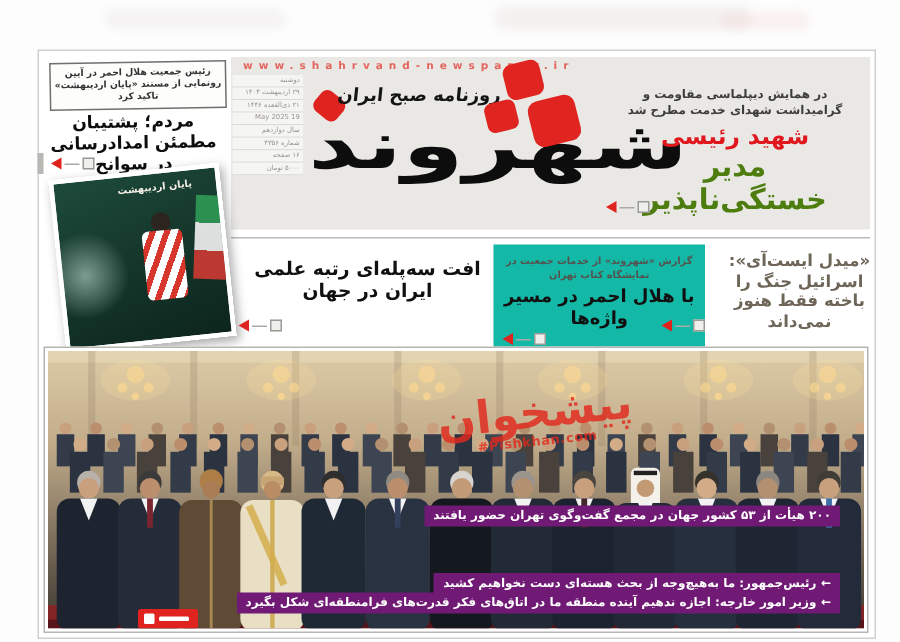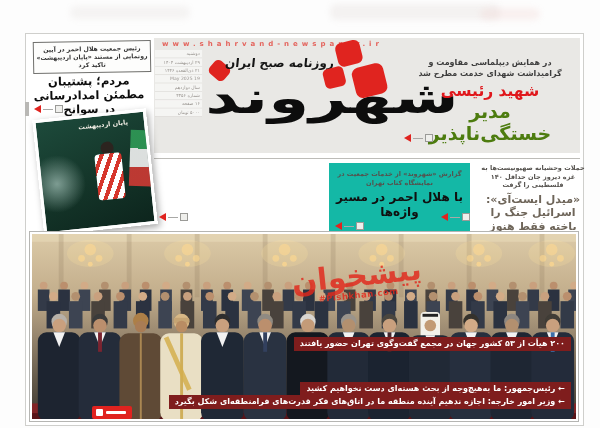--- a/index.html
+++ b/index.html
@@ -60,21 +60,21 @@
   #miniphoto .head{position:absolute;left:62px;top:26px;width:13px;height:13px;border-radius:50%;background:#2c241f;}
   #miniphoto .vest{position:absolute;left:55px;top:38px;width:27px;height:46px;border-radius:4px;
              background:repeating-linear-gradient(115deg,#fff 0 5px,#d6362c 5px 9px);}
   #miniphoto .flag{position:absolute;right:-4px;top:18px;width:22px;height:56px;transform:rotate(8deg);
              background:linear-gradient(#2f9a56 0 33%,#f2f2f2 33% 66%,#cf3a34 66% 100%);opacity:.9;}
   
   #photo{position:absolute;left:3px;top:197px;width:550px;height:191px;background:#fff;
          border:1px solid #b5b5b2;box-sizing:border-box;padding:2px;}
   #photo-inner{position:relative;width:100%;height:100%;overflow:hidden;}
   #crowd{position:absolute;left:0;top:0;width:100%;height:100%;}
-  .bar{position:absolute;right:5px;background:#7f1d1d;color:#fff;direction:rtl;white-space:nowrap;}
+  .bar{position:absolute;right:16px;background:#701a75;color:#fff;direction:rtl;white-space:nowrap;}
   #cap{top:103px;font-size:8px;font-weight:bold;padding:2px 6px 3px;line-height:9px;}
   #bigttl{top:116px;font-size:21.5px;font-weight:900;padding:2px 8px 5px;line-height:24px;letter-spacing:-.5px;}
   .bullet{font-size:8px;font-weight:bold;padding:2px 6px 3px;line-height:9px;}
   #b1{top:148px;} #b2{top:161px;}
   .arr{color:#fff;font-weight:900;margin-left:3px;}
   #wm{position:absolute;left:245px;top:26px;width:160px;text-align:center;transform:rotate(-6deg);
       color:#e2281c;opacity:.82;pointer-events:auto;}
   #wm .w1{font-size:30px;font-weight:900;line-height:32px;}
   #wm .w2{font-size:8.5px;font-weight:bold;letter-spacing:.5px;margin-top:-2px;}
   #badge{position:absolute;left:60px;top:172px;width:40px;height:13px;background:#e0231f;border-radius:2px;}
@@ -143,39 +143,39 @@
 
     <div id="miniphoto">
       <div class="ptitle">پایان اردیبهشت</div>
       <div class="glow"></div>
       <div class="head"></div>
       <div class="vest"></div>
       <div class="flag"></div>
     </div>
 
     <div class="story" id="st-science" style="left:140px;top:134px;width:158px;">
+      <div class="ttl">افت سه‌پله‌ای رتبه علمی ایران در جهان</div>
     </div>
     <div class="pref" style="left:133px;top:179px;">
       <div class="flag"></div>
       <div class="dash"></div>
       <div class="pbox"></div>
     </div>
 
     <div class="story" id="st-book" style="left:303px;top:129px;width:141px;height:70px;">
       <div class="kick">گزارش «شهروند» از خدمات جمعیت در نمایشگاه کتاب تهران</div>
       <div class="ttl">با هلال احمر در مسیر واژه‌ها</div>
     </div>
     <div class="pref" style="left:309px;top:188px;">
       <div class="flag"></div>
       <div class="dash"></div>
       <div class="pbox"></div>
     </div>
 
     <div class="story" id="st-gaza" style="left:449px;top:130px;width:116px;">
-      <div class="kick">حملات وحشیانه صهیونیست‌ها به غزه دیروز جان حداقل ۱۴۰ فلسطینی را گرفت</div>
       <div class="ttl">«میدل ایست‌آی»: اسرائیل جنگ را باخته فقط هنوز نمی‌داند</div>
     </div>
     <div class="pref" style="left:415px;top:179px;">
       <div class="flag"></div>
       <div class="dash"></div>
       <div class="pbox"></div>
     </div>
 
     <div id="photo">
       <div id="photo-inner">

